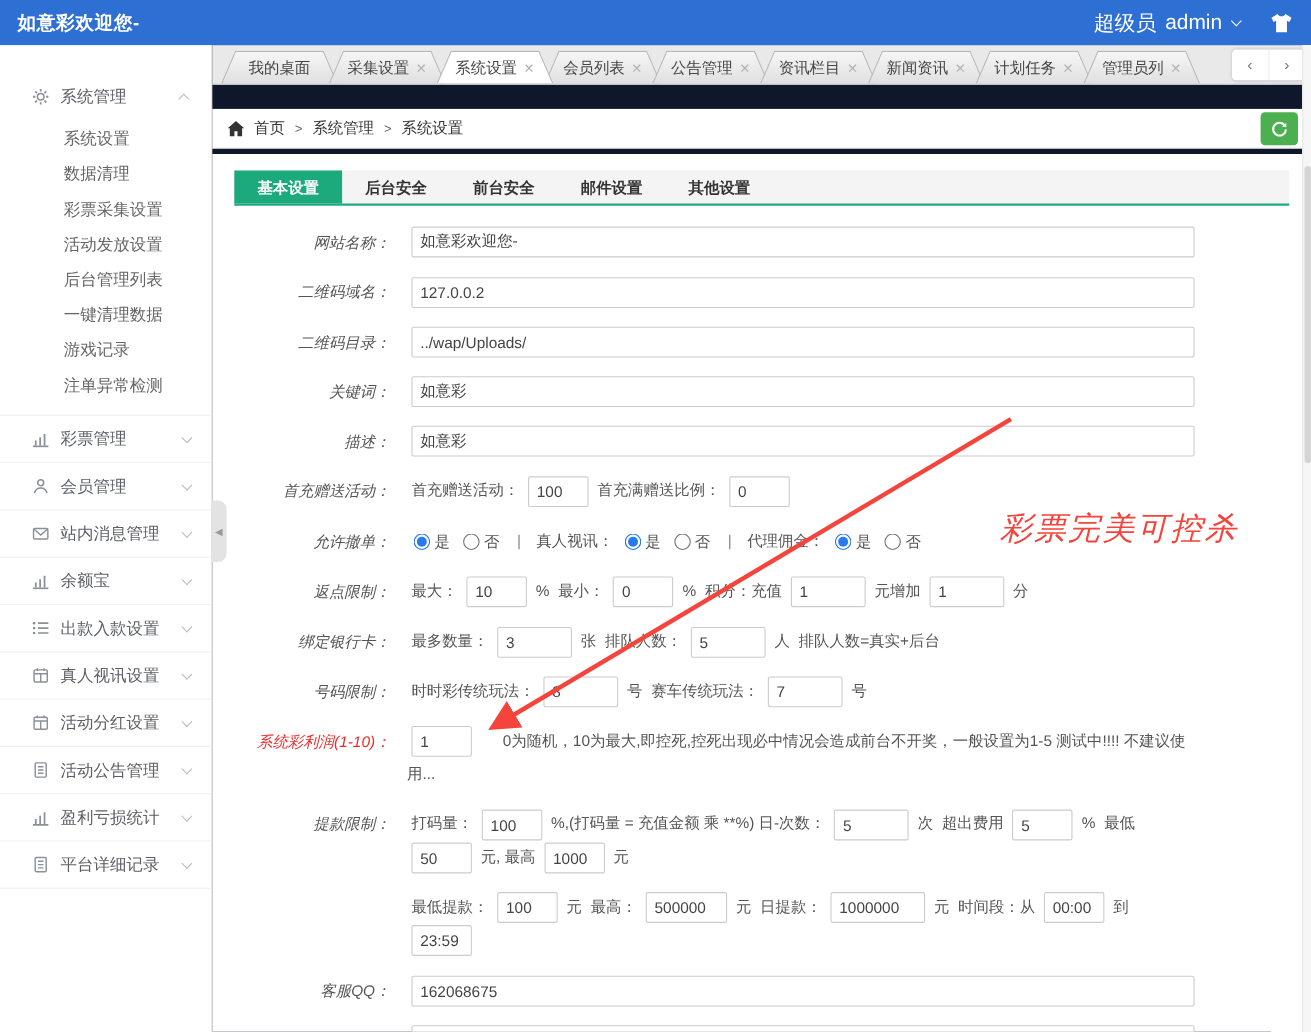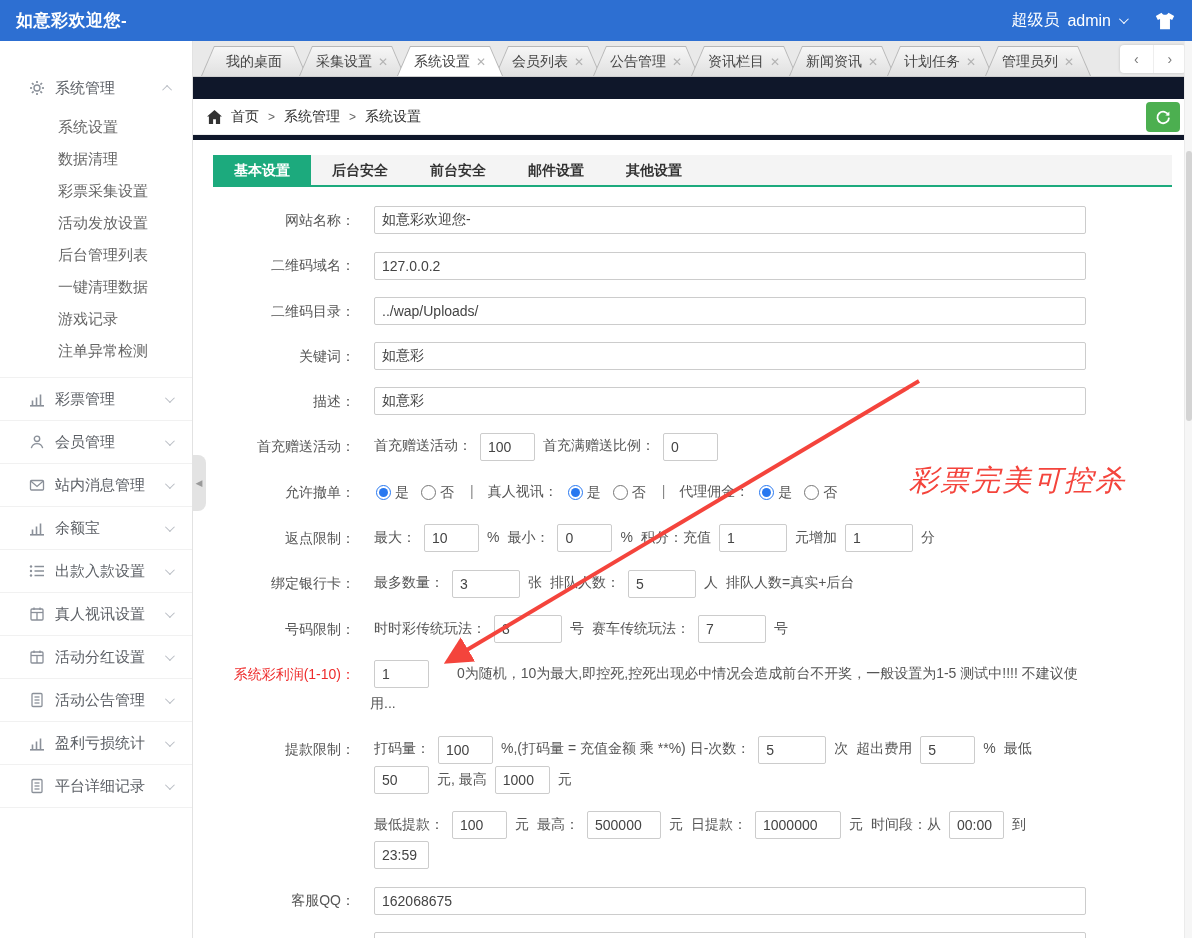--- a/index.html
+++ b/index.html
@@ -3,21 +3,21 @@
 <meta charset="utf-8">
 <style>
   * { margin:0; padding:0; box-sizing:border-box; }
   html,body { width:1192px; height:938px; overflow:hidden; background:#fff;
     font-family:"Liberation Sans","DejaVu Sans",sans-serif; }
 
   
   .topbar { height:41px; background:#2d6fd2; display:flex; align-items:center;
     padding:0 16px; color:#fff; position:relative; z-index:30; }
   .brand { font-size:17px; font-weight:bold; letter-spacing:.5px; }
-  .topbar-right { margin-left:auto; display:flex; align-items:center; gap:10px; font-size:16px; }
+  .topbar-right { margin-left:auto; display:flex; align-items:center; gap:10px; font-size:19px; }
   .user-chip { display:flex; align-items:center; gap:8px; cursor:pointer; }
   .chev { display:inline-block; width:7px; height:7px; border-right:1.6px solid currentColor;
     border-bottom:1.6px solid currentColor; transform:rotate(45deg) translateY(-2px); }
   .chev.up { transform:rotate(-135deg) translateY(-2px); }
   .tshirt { width:22px; height:20px; margin-left:18px; cursor:pointer; }
 
   
   .frame { display:flex; height:897px; }
 
   
@@ -74,21 +74,21 @@
 
   .set-tabs { display:flex; background:#f4f4f4; border-bottom:2px solid #1caa7d; }
   .set-tab { height:30px; line-height:30px; padding:0 21px; font-size:14px; font-weight:bold;
     color:#333; cursor:pointer; }
   .set-tab.active { background:#1caa7d; color:#fff; }
 
   
   .form { margin-top:17px; }
   .form-row { display:flex; margin-bottom:15px; }
   .form-label { width:142px; flex:none; text-align:right; font-size:14px; color:#555;
-    padding-top:7px; margin-right:15px; line-height:18px; }
+    padding-top:7px; margin-right:15px; line-height:18px;font-style:italic; }
   .form-label.red { color:#ee2b2b; }
   .form-content { width:718px; font-size:14px; color:#555; line-height:30px; }
   .seg-text { margin:0 4px; white-space:nowrap; }
   .seg-sep { margin:0 10px; color:#888; }
   input[type=text] { border:1px solid #ccc; border-radius:2px; height:28px; font-size:14px;
     color:#444; padding:0 7px; vertical-align:middle; margin:0 4px;
     font-family:"Liberation Sans","DejaVu Sans",sans-serif; outline:none; }
   .in-full { width:712px; height:30px; margin:0; }
   .in-sm { width:55px; } .in-md { width:68px; } .in-lg { width:74px; } .in-xl { width:86px; }
   .radio-opt { display:inline-flex; align-items:center; gap:4px; margin:0 6px; cursor:pointer;

